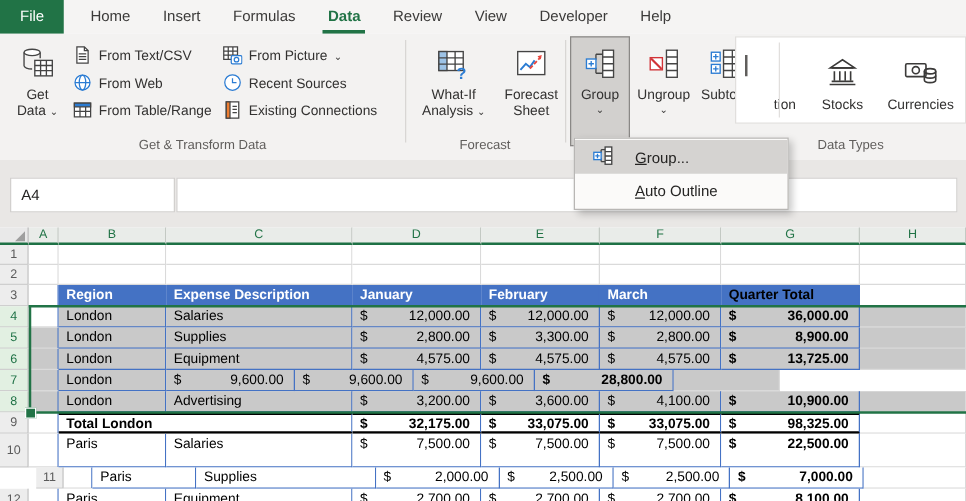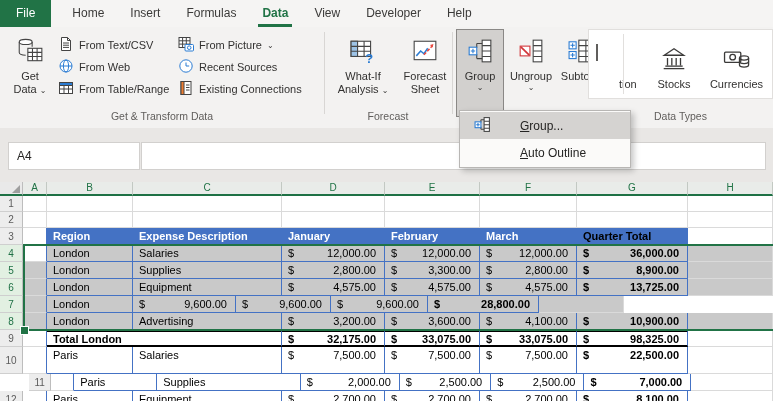--- a/index.html
+++ b/index.html
@@ -28,21 +28,21 @@
   .gal-sep{position:absolute;top:4px;bottom:4px;width:1px;background:#E1DFDD;}
   .gal-item{position:absolute;top:0;height:68px;display:flex;flex-direction:column;align-items:center;justify-content:flex-end;
             padding-bottom:8px;box-sizing:border-box;font-size:11px;color:#323130;}
   .gal-item .gicon{margin-bottom:5px;}
   .gal-partial{position:absolute;left:2px;bottom:8px;font-size:11px;color:#323130;padding-left:28px;}
   .gal-clip{position:absolute;left:7px;top:14px;width:2px;height:17px;background:#605E5C;}
 
   
   .menu{position:absolute;left:459px;top:110px;width:170px;background:#FBFAF9;border:1px solid #B8B6B4;
         box-shadow:3px 3px 6px rgba(0,0,0,.22);z-index:30;padding:1px 0;}
-  .menu-item{height:27px;display:flex;align-items:center;font-size:12px;color:#252423;cursor:default;gap:12px;}
+  .menu-item{height:27px;display:flex;align-items:center;font-size:12px;color:#252423;cursor:default;}
   .menu-item.hover{background:#D5D3D1;}
   .menu-item .micon{width:22px;margin-left:14px;display:flex;align-items:center;}
   .menu-item .mlabel{margin-left:12px;white-space:nowrap;}
 
   
   .frow{position:absolute;top:128px;left:0;right:0;height:54px;background:#E9E7E5;}
   .namebox{position:absolute;left:8px;top:14px;width:132px;height:28px;background:#fff;border:1px solid #D2D0CE;
            box-sizing:border-box;font-size:12px;color:#252423;line-height:26px;padding-left:8px;}
   .fbar{position:absolute;left:141px;top:14px;right:7px;height:28px;background:#fff;border:1px solid #D2D0CE;box-sizing:border-box;}
 
@@ -78,20 +78,21 @@
 <body>
 
 <div class="app">
 
   <div class="tabbar">
     <div class="tab file">File</div>
     <div class="tab">Home</div>
     <div class="tab">Insert</div>
     <div class="tab">Formulas</div>
     <div class="tab selected">Data</div>
+    <div class="tab">Review</div>
     <div class="tab">View</div>
     <div class="tab">Developer</div>
     <div class="tab">Help</div>
   </div>
 
   <div class="ribbon">
     <div id="big-buttons">
         <div class="bigbtn" style="left: 6px; width: 48px;">
           <span class="bicon">
             <svg width="28" height="28" viewBox="0 0 26 26">

